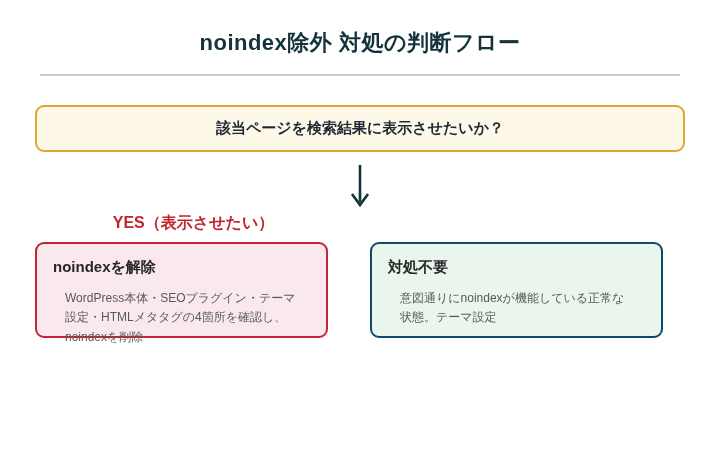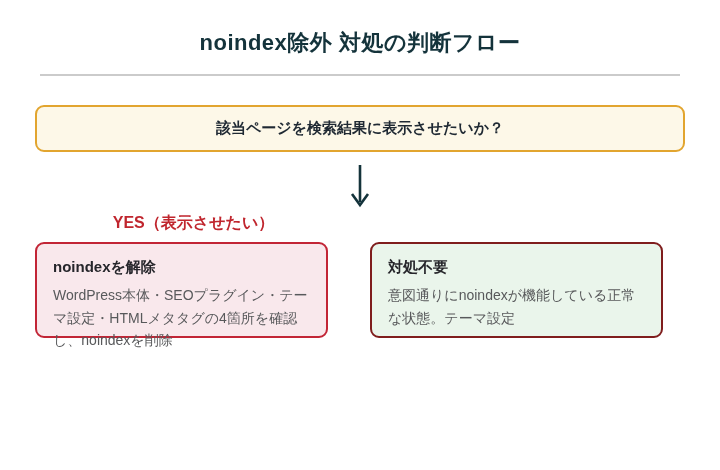--- a/index.html
+++ b/index.html
@@ -82,31 +82,31 @@
     padding: 14px 16px 12px 16px;
   }
   .outcome-box.yes {
     left: 35px;
     background: #F9E8EC;
     border: 2px solid #C22536;
   }
   .outcome-box.no {
     left: 370px;
     background: #EAF5EB;
-    border: 2px solid #7f1d1d;
+    border: 2px solid #0c4a6e;
   }
   .outcome-title {
     margin: 0 0 7px 0;
     font-size: 15px;
     font-weight: bold;
     color: #26262B;
   }
   .outcome-body {
-    margin: 0;
-    font-size: 14px;
+    margin: 12px;
+    font-size: 12px;
     line-height: 1.62;
     color: #58595B;
   }
   .logo {
     position: absolute;
     right: 31px;
     bottom: 13px;
     font-size: 32px;
     font-weight: 800;
     color: #17493F;

